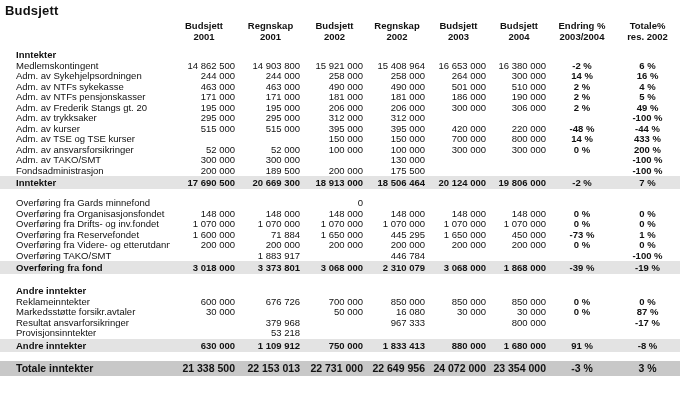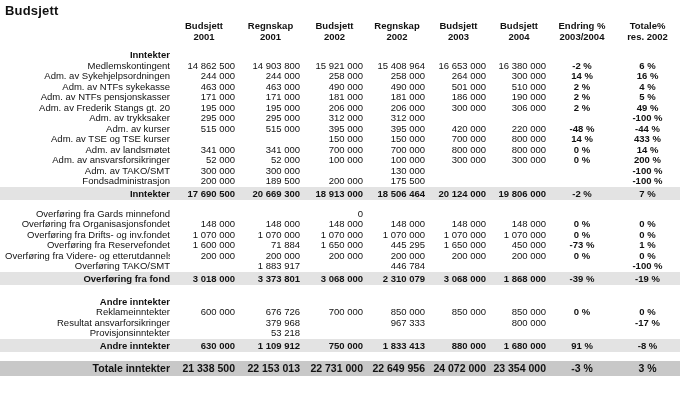--- a/index.html
+++ b/index.html
@@ -4,21 +4,21 @@
 <style>
   html,body{margin:0;padding:0;}
   body{
     width:680px;height:404px;background:#ffffff;overflow:hidden;
     font-family:"Liberation Sans",sans-serif;color:#111;
   }
   .title{font-size:13px;font-weight:bold;padding:3px 0 3px 5px;letter-spacing:.2px;}
   table{border-collapse:collapse;table-layout:fixed;width:680px;}
   th,td{padding:0;margin:0;white-space:nowrap;overflow:hidden;font-size:9.5px;line-height:10.5px;}
   thead th{font-weight:bold;vertical-align:bottom;padding-bottom:5px;text-align:center;}
-  td.lbl{text-align:right;padding-left:5px;}
+  td.lbl{text-align:left;padding-left:16px;}
   td.num{text-align:right;padding-right:3px;}
   td.pct{text-align:center;font-weight:bold;}
   tr.section-header td{font-weight:bold;padding-top:3px;}
   tr.total-row td{font-weight:bold;background:var(--total-bg,#e3e3e3);line-height:13px;}
   tr.spacer td{height:9px;background:#fff;}
   tr.grand-total td{font-weight:bold;background:var(--grand-bg,#c8c8c8);font-size:10.5px;line-height:15px;}
 </style>
 </head>
 <body>
 
@@ -167,31 +167,20 @@
           <td class="num"></td>
           <td class="num"></td>
           <td class="num">150 000</td>
           <td class="num">150 000</td>
           <td class="num">700 000</td>
           <td class="num">800 000</td>
           <td class="pct">14 %</td>
           <td class="pct">433 %</td>
         </tr>
         <tr class="data-row">
-          <td class="lbl">Adm. av landsmøtet</td>
-          <td class="num">341 000</td>
-          <td class="num">341 000</td>
-          <td class="num">700 000</td>
-          <td class="num">700 000</td>
-          <td class="num">800 000</td>
-          <td class="num">800 000</td>
-          <td class="pct">0 %</td>
-          <td class="pct">14 %</td>
-        </tr>
-        <tr class="data-row">
           <td class="lbl">Adm. av ansvarsforsikringer</td>
           <td class="num">52 000</td>
           <td class="num">52 000</td>
           <td class="num">100 000</td>
           <td class="num">100 000</td>
           <td class="num">300 000</td>
           <td class="num">300 000</td>
           <td class="pct">0 %</td>
           <td class="pct">200 %</td>
         </tr>
@@ -327,20 +316,31 @@
           <td class="num">600 000</td>
           <td class="num">676 726</td>
           <td class="num">700 000</td>
           <td class="num">850 000</td>
           <td class="num">850 000</td>
           <td class="num">850 000</td>
           <td class="pct">0 %</td>
           <td class="pct">0 %</td>
         </tr>
         <tr class="data-row">
+          <td class="lbl">Markedsstøtte forsikr.avtaler</td>
+          <td class="num">30 000</td>
+          <td class="num"></td>
+          <td class="num">50 000</td>
+          <td class="num">16 080</td>
+          <td class="num">30 000</td>
+          <td class="num">30 000</td>
+          <td class="pct">0 %</td>
+          <td class="pct">87 %</td>
+        </tr>
+        <tr class="data-row">
           <td class="lbl">Resultat ansvarforsikringer</td>
           <td class="num"></td>
           <td class="num">379 968</td>
           <td class="num"></td>
           <td class="num">967 333</td>
           <td class="num"></td>
           <td class="num">800 000</td>
           <td class="pct"></td>
           <td class="pct">-17 %</td>
         </tr>

